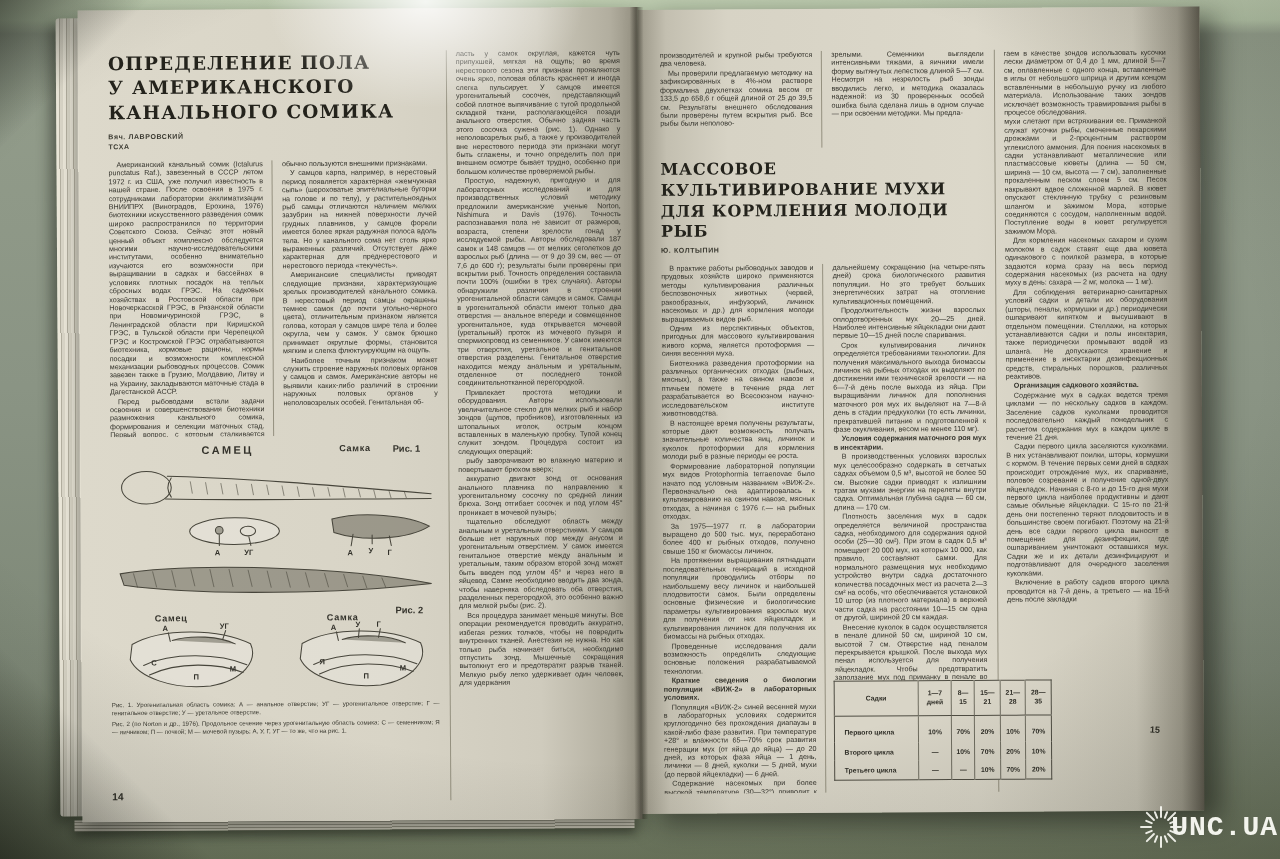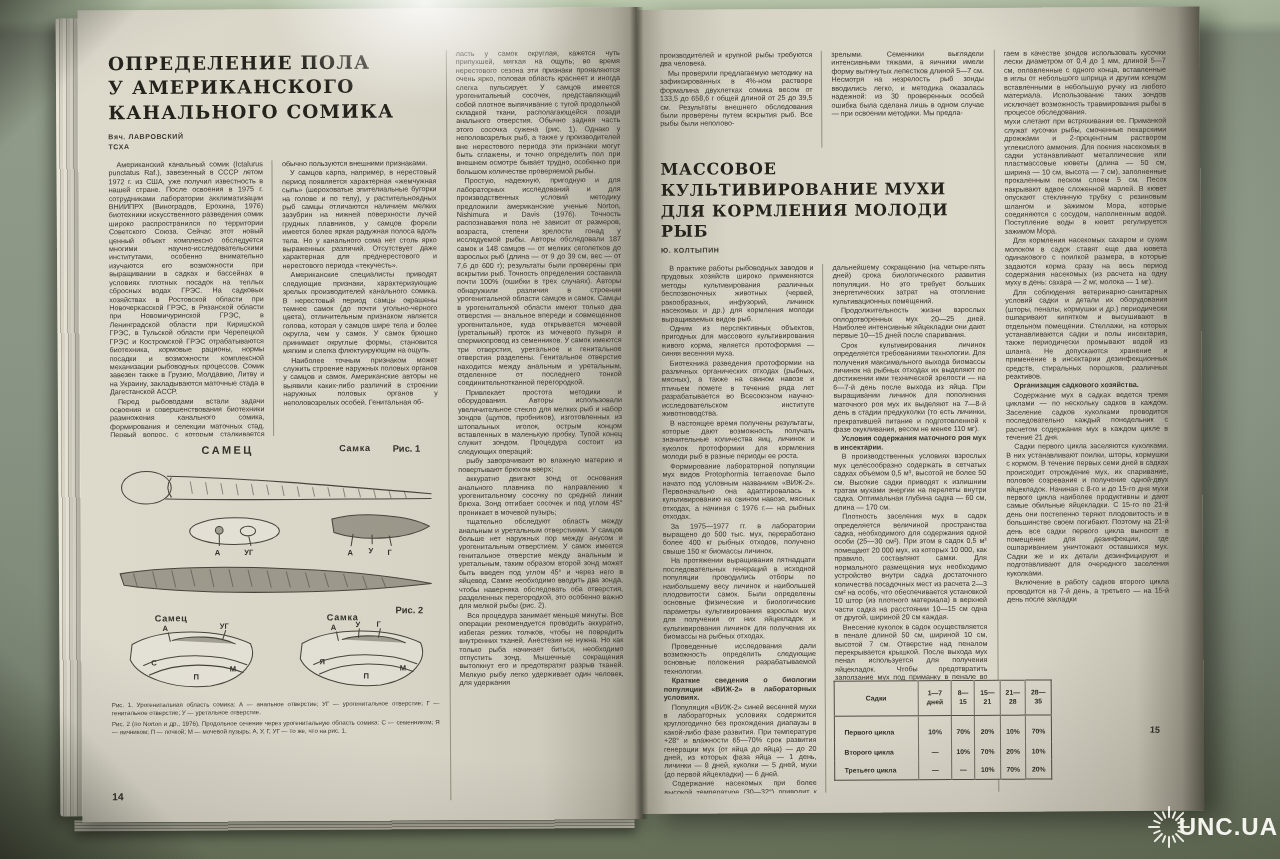--- a/index.html
+++ b/index.html
@@ -106,21 +106,21 @@
   .cycle-table thead th:first-child{width:39%;}
   .cycle-table td.rl{text-align:left;font-weight:700;padding-left:10px;}
   .cycle-table tbody tr:first-child td{padding-top:7px;}
   .cycle-table tbody td{font-weight:700;}
   
   .watermark{
     position:absolute;right:2px;bottom:8px;z-index:60;display:flex;align-items:center;
     color:#fcfcf6;opacity:.95;
   }
   .watermark .wm-text{
-    font-family:Liberation Sans, sans-serif;font-weight:700;font-size:24px;letter-spacing:1px;
+    font-family:Liberation Mono, monospace;font-weight:700;font-size:28px;letter-spacing:1px;
     margin-left:-14px;
   }
 </style>
 </head>
 <body>
 
 <div class="magazine">
   <div class="edge-stack-left"></div>
   <div class="edge-stack-bottom"></div>
 

